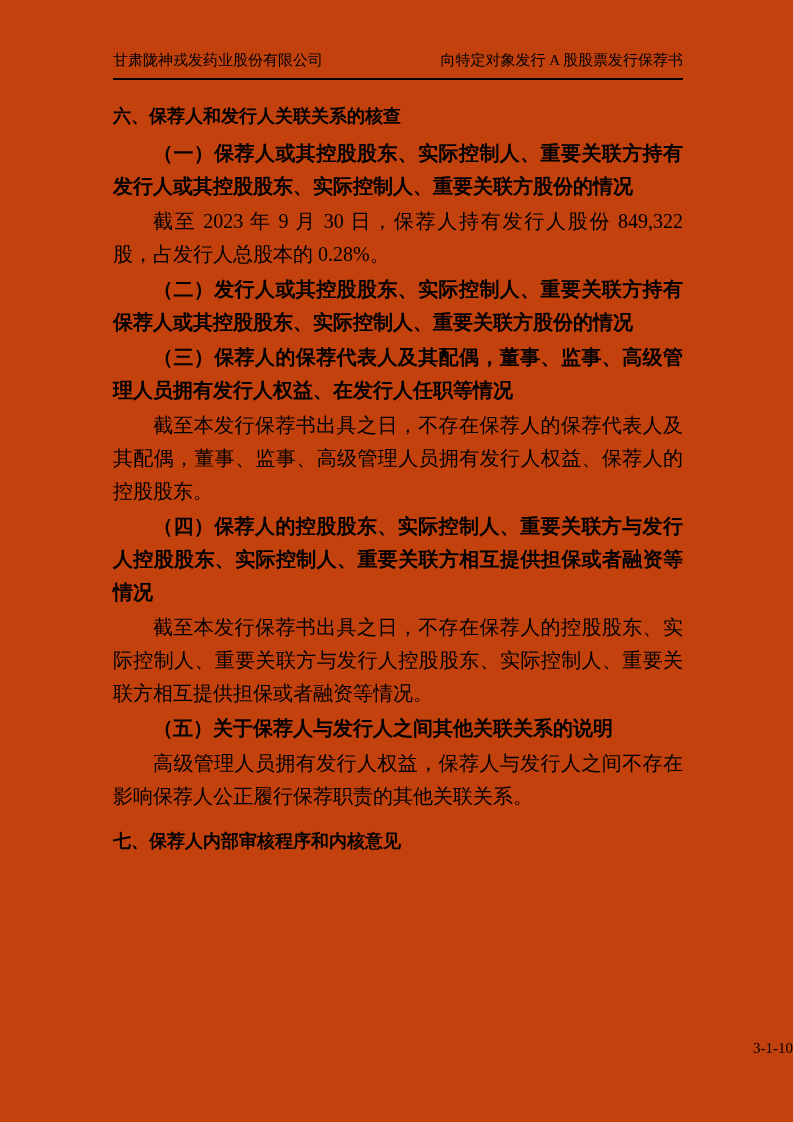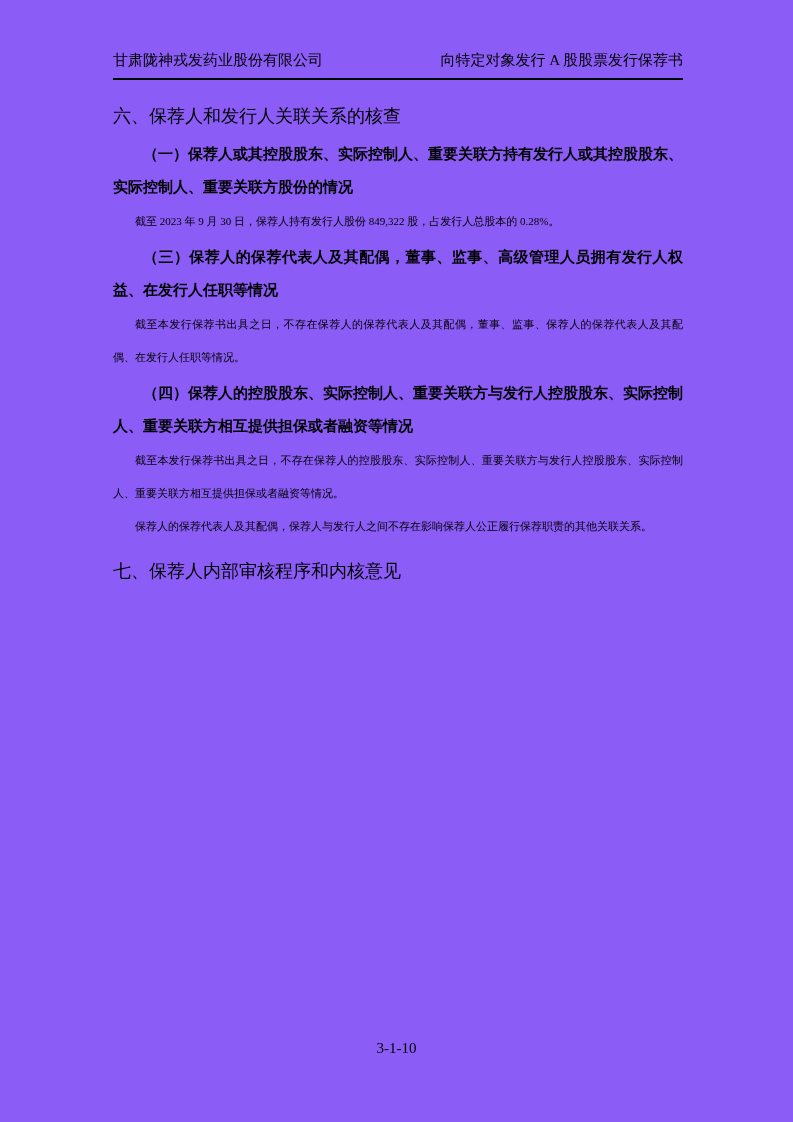--- a/index.html
+++ b/index.html
@@ -1,74 +1,76 @@
 <!DOCTYPE html>
 <html><head>
 <meta charset="utf-8">
 <style>
   html, body { margin: 0; padding: 0; background: #ffffff; }
   body {
     width: 793px; height: 1122px; position: relative;
     font-family: "Liberation Serif", serif;
     color: #000000; overflow: hidden;
   }
-  .page { position: absolute; inset: 0; background: #8b5cf6; }
+  .page { position: absolute; inset: 0; background: #c2410c; }
 
   .header {
     position: absolute; left: 113px; right: 110px; top: 50px;
     display: flex; justify-content: space-between; align-items: flex-end;
     font-size: 15px; line-height: 20px;
     padding-bottom: 8px; border-bottom: 2px solid #000000;
   }
   .header .hleft { text-align: left; }
   .header .hright { }
 
   .content {
     position: absolute; left: 113px; right: 110px; top: 88px;
   }
   .content h1 {
     font-family: "Liberation Sans", sans-serif;
-    font-weight: normal; font-size: 18px; line-height: 33px;
+    font-weight: bold; font-size: 18px; line-height: 33px;
     margin: 12px 0 4px 0; text-align: left;
   }
   .content h2 {
     font-family: "Liberation Sans", sans-serif;
-    font-weight: bold; font-size: 15px; line-height: 33px;
+    font-weight: bold; font-size: 20px; line-height: 33px;
     margin: 2px 0; text-indent: 2em; text-align: justify;
   }
   .content p {
-    font-size: 11px; line-height: 33px;
+    font-size: 20px; line-height: 33px;
     margin: 0; text-indent: 2em; text-align: justify;
   }
 
   .footer {
     position: absolute; left: 0; right: 0; top: 1040px;
-    text-align: center; font-size: 15px;
+    text-align: right; font-size: 15px;
     font-family: "Liberation Serif", serif;
   }
 </style>
 </head>
 <body>
 
 <div class="page">
 
   <div class="header">
     <span class="hleft">甘肃陇神戎发药业股份有限公司</span>
     <span class="hright">向特定对象发行 A 股股票发行保荐书</span>
   </div>
 
   <main class="content">
       <h1>六、保荐人和发行人关联关系的核查</h1>
       <h2>（一）保荐人或其控股股东、实际控制人、重要关联方持有发行人或其控股股东、实际控制人、重要关联方股份的情况</h2>
       <p>截至 2023 年 9 月 30 日，保荐人持有发行人股份 849,322 股，占发行人总股本的 0.28%。</p>
+      <h2>（二）发行人或其控股股东、实际控制人、重要关联方持有保荐人或其控股股东、实际控制人、重要关联方股份的情况</h2>
       <h2>（三）保荐人的保荐代表人及其配偶，董事、监事、高级管理人员拥有发行人权益、在发行人任职等情况</h2>
-      <p>截至本发行保荐书出具之日，不存在保荐人的保荐代表人及其配偶，董事、监事、保荐人的保荐代表人及其配偶、在发行人任职等情况。</p>
+      <p>截至本发行保荐书出具之日，不存在保荐人的保荐代表人及其配偶，董事、监事、高级管理人员拥有发行人权益、保荐人的控股股东。</p>
       <h2>（四）保荐人的控股股东、实际控制人、重要关联方与发行人控股股东、实际控制人、重要关联方相互提供担保或者融资等情况</h2>
       <p>截至本发行保荐书出具之日，不存在保荐人的控股股东、实际控制人、重要关联方与发行人控股股东、实际控制人、重要关联方相互提供担保或者融资等情况。</p>
-      <p>保荐人的保荐代表人及其配偶，保荐人与发行人之间不存在影响保荐人公正履行保荐职责的其他关联关系。</p>
+      <h2>（五）关于保荐人与发行人之间其他关联关系的说明</h2>
+      <p>高级管理人员拥有发行人权益，保荐人与发行人之间不存在影响保荐人公正履行保荐职责的其他关联关系。</p>
       <h1>七、保荐人内部审核程序和内核意见</h1>
     </main>
 
   <div class="footer">
     <span>3-1-10</span>
   </div>
 
 </div>
 
 </body></html>

